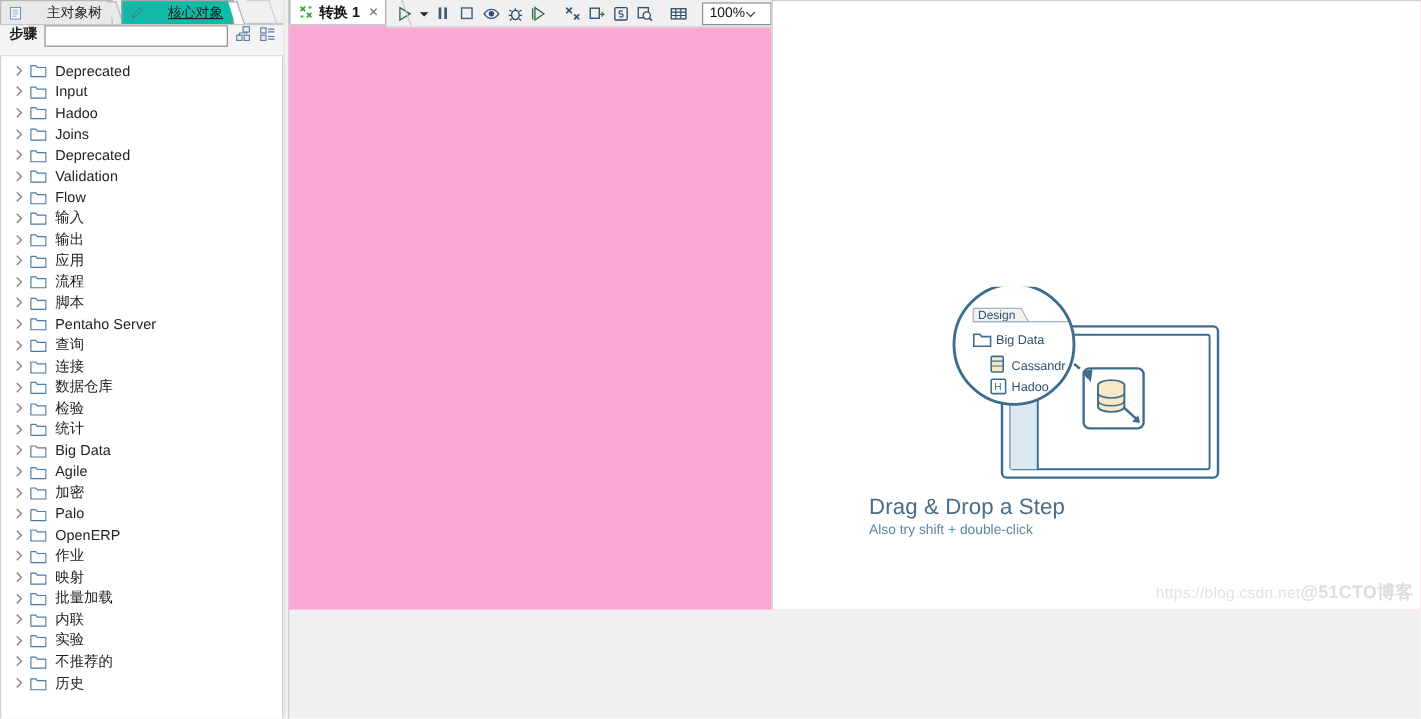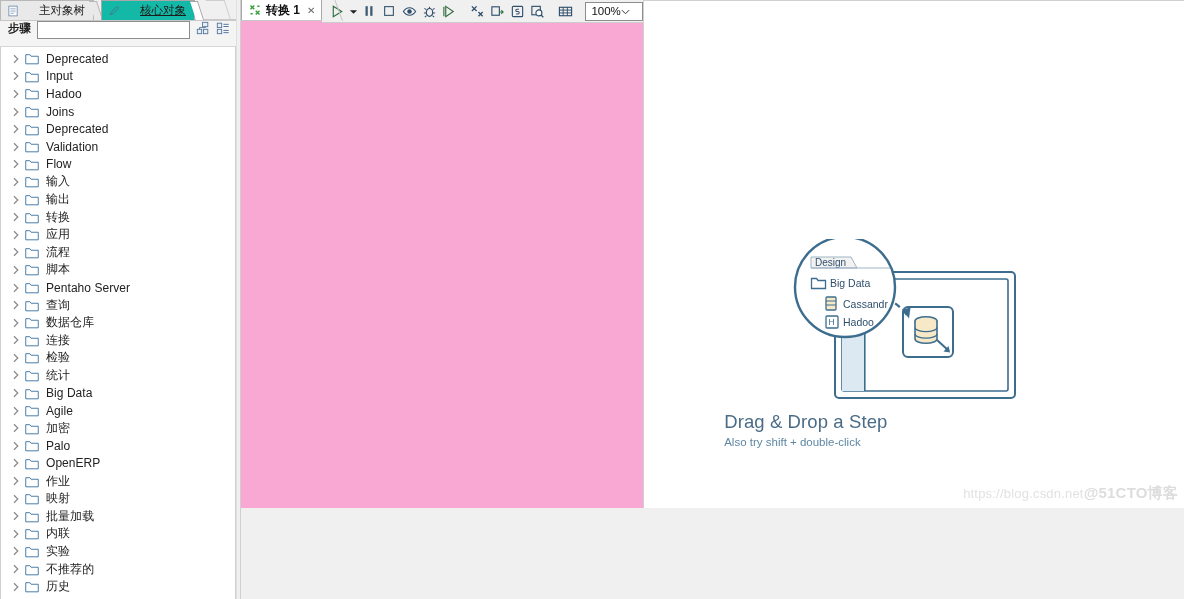--- a/index.html
+++ b/index.html
@@ -324,29 +324,20 @@
           </svg>
           <span class="tree-label">输出</span>
         </div>
         <div class="tree-row">
           <svg class="chev" viewBox="0 0 12 12">
             <path d="M4 2.2L7.8 6 4 9.8" fill="none" stroke="#8a8a8a" stroke-width="1.25"></path>
           </svg>
           <svg class="folder" viewBox="0 0 15 13">
             <path d="M0.8 2.4h4.4l1.3 1.7h7.7v8.1H0.8z" fill="#ffffff" stroke="#4a7ba6" stroke-width="1.05" stroke-linejoin="round"></path>
           </svg>
-          <span class="tree-label">转换</span>
-        </div>
-        <div class="tree-row">
-          <svg class="chev" viewBox="0 0 12 12">
-            <path d="M4 2.2L7.8 6 4 9.8" fill="none" stroke="#8a8a8a" stroke-width="1.25"></path>
-          </svg>
-          <svg class="folder" viewBox="0 0 15 13">
-            <path d="M0.8 2.4h4.4l1.3 1.7h7.7v8.1H0.8z" fill="#ffffff" stroke="#4a7ba6" stroke-width="1.05" stroke-linejoin="round"></path>
-          </svg>
           <span class="tree-label">应用</span>
         </div>
         <div class="tree-row">
           <svg class="chev" viewBox="0 0 12 12">
             <path d="M4 2.2L7.8 6 4 9.8" fill="none" stroke="#8a8a8a" stroke-width="1.25"></path>
           </svg>
           <svg class="folder" viewBox="0 0 15 13">
             <path d="M0.8 2.4h4.4l1.3 1.7h7.7v8.1H0.8z" fill="#ffffff" stroke="#4a7ba6" stroke-width="1.05" stroke-linejoin="round"></path>
           </svg>
           <span class="tree-label">流程</span>
@@ -378,30 +369,30 @@
           </svg>
           <span class="tree-label">查询</span>
         </div>
         <div class="tree-row">
           <svg class="chev" viewBox="0 0 12 12">
             <path d="M4 2.2L7.8 6 4 9.8" fill="none" stroke="#8a8a8a" stroke-width="1.25"></path>
           </svg>
           <svg class="folder" viewBox="0 0 15 13">
             <path d="M0.8 2.4h4.4l1.3 1.7h7.7v8.1H0.8z" fill="#ffffff" stroke="#4a7ba6" stroke-width="1.05" stroke-linejoin="round"></path>
           </svg>
+          <span class="tree-label">连接</span>
+        </div>
+        <div class="tree-row">
+          <svg class="chev" viewBox="0 0 12 12">
+            <path d="M4 2.2L7.8 6 4 9.8" fill="none" stroke="#8a8a8a" stroke-width="1.25"></path>
+          </svg>
+          <svg class="folder" viewBox="0 0 15 13">
+            <path d="M0.8 2.4h4.4l1.3 1.7h7.7v8.1H0.8z" fill="#ffffff" stroke="#4a7ba6" stroke-width="1.05" stroke-linejoin="round"></path>
+          </svg>
           <span class="tree-label">数据仓库</span>
-        </div>
-        <div class="tree-row">
-          <svg class="chev" viewBox="0 0 12 12">
-            <path d="M4 2.2L7.8 6 4 9.8" fill="none" stroke="#8a8a8a" stroke-width="1.25"></path>
-          </svg>
-          <svg class="folder" viewBox="0 0 15 13">
-            <path d="M0.8 2.4h4.4l1.3 1.7h7.7v8.1H0.8z" fill="#ffffff" stroke="#4a7ba6" stroke-width="1.05" stroke-linejoin="round"></path>
-          </svg>
-          <span class="tree-label">连接</span>
         </div>
         <div class="tree-row">
           <svg class="chev" viewBox="0 0 12 12">
             <path d="M4 2.2L7.8 6 4 9.8" fill="none" stroke="#8a8a8a" stroke-width="1.25"></path>
           </svg>
           <svg class="folder" viewBox="0 0 15 13">
             <path d="M0.8 2.4h4.4l1.3 1.7h7.7v8.1H0.8z" fill="#ffffff" stroke="#4a7ba6" stroke-width="1.05" stroke-linejoin="round"></path>
           </svg>
           <span class="tree-label">检验</span>
         </div>

